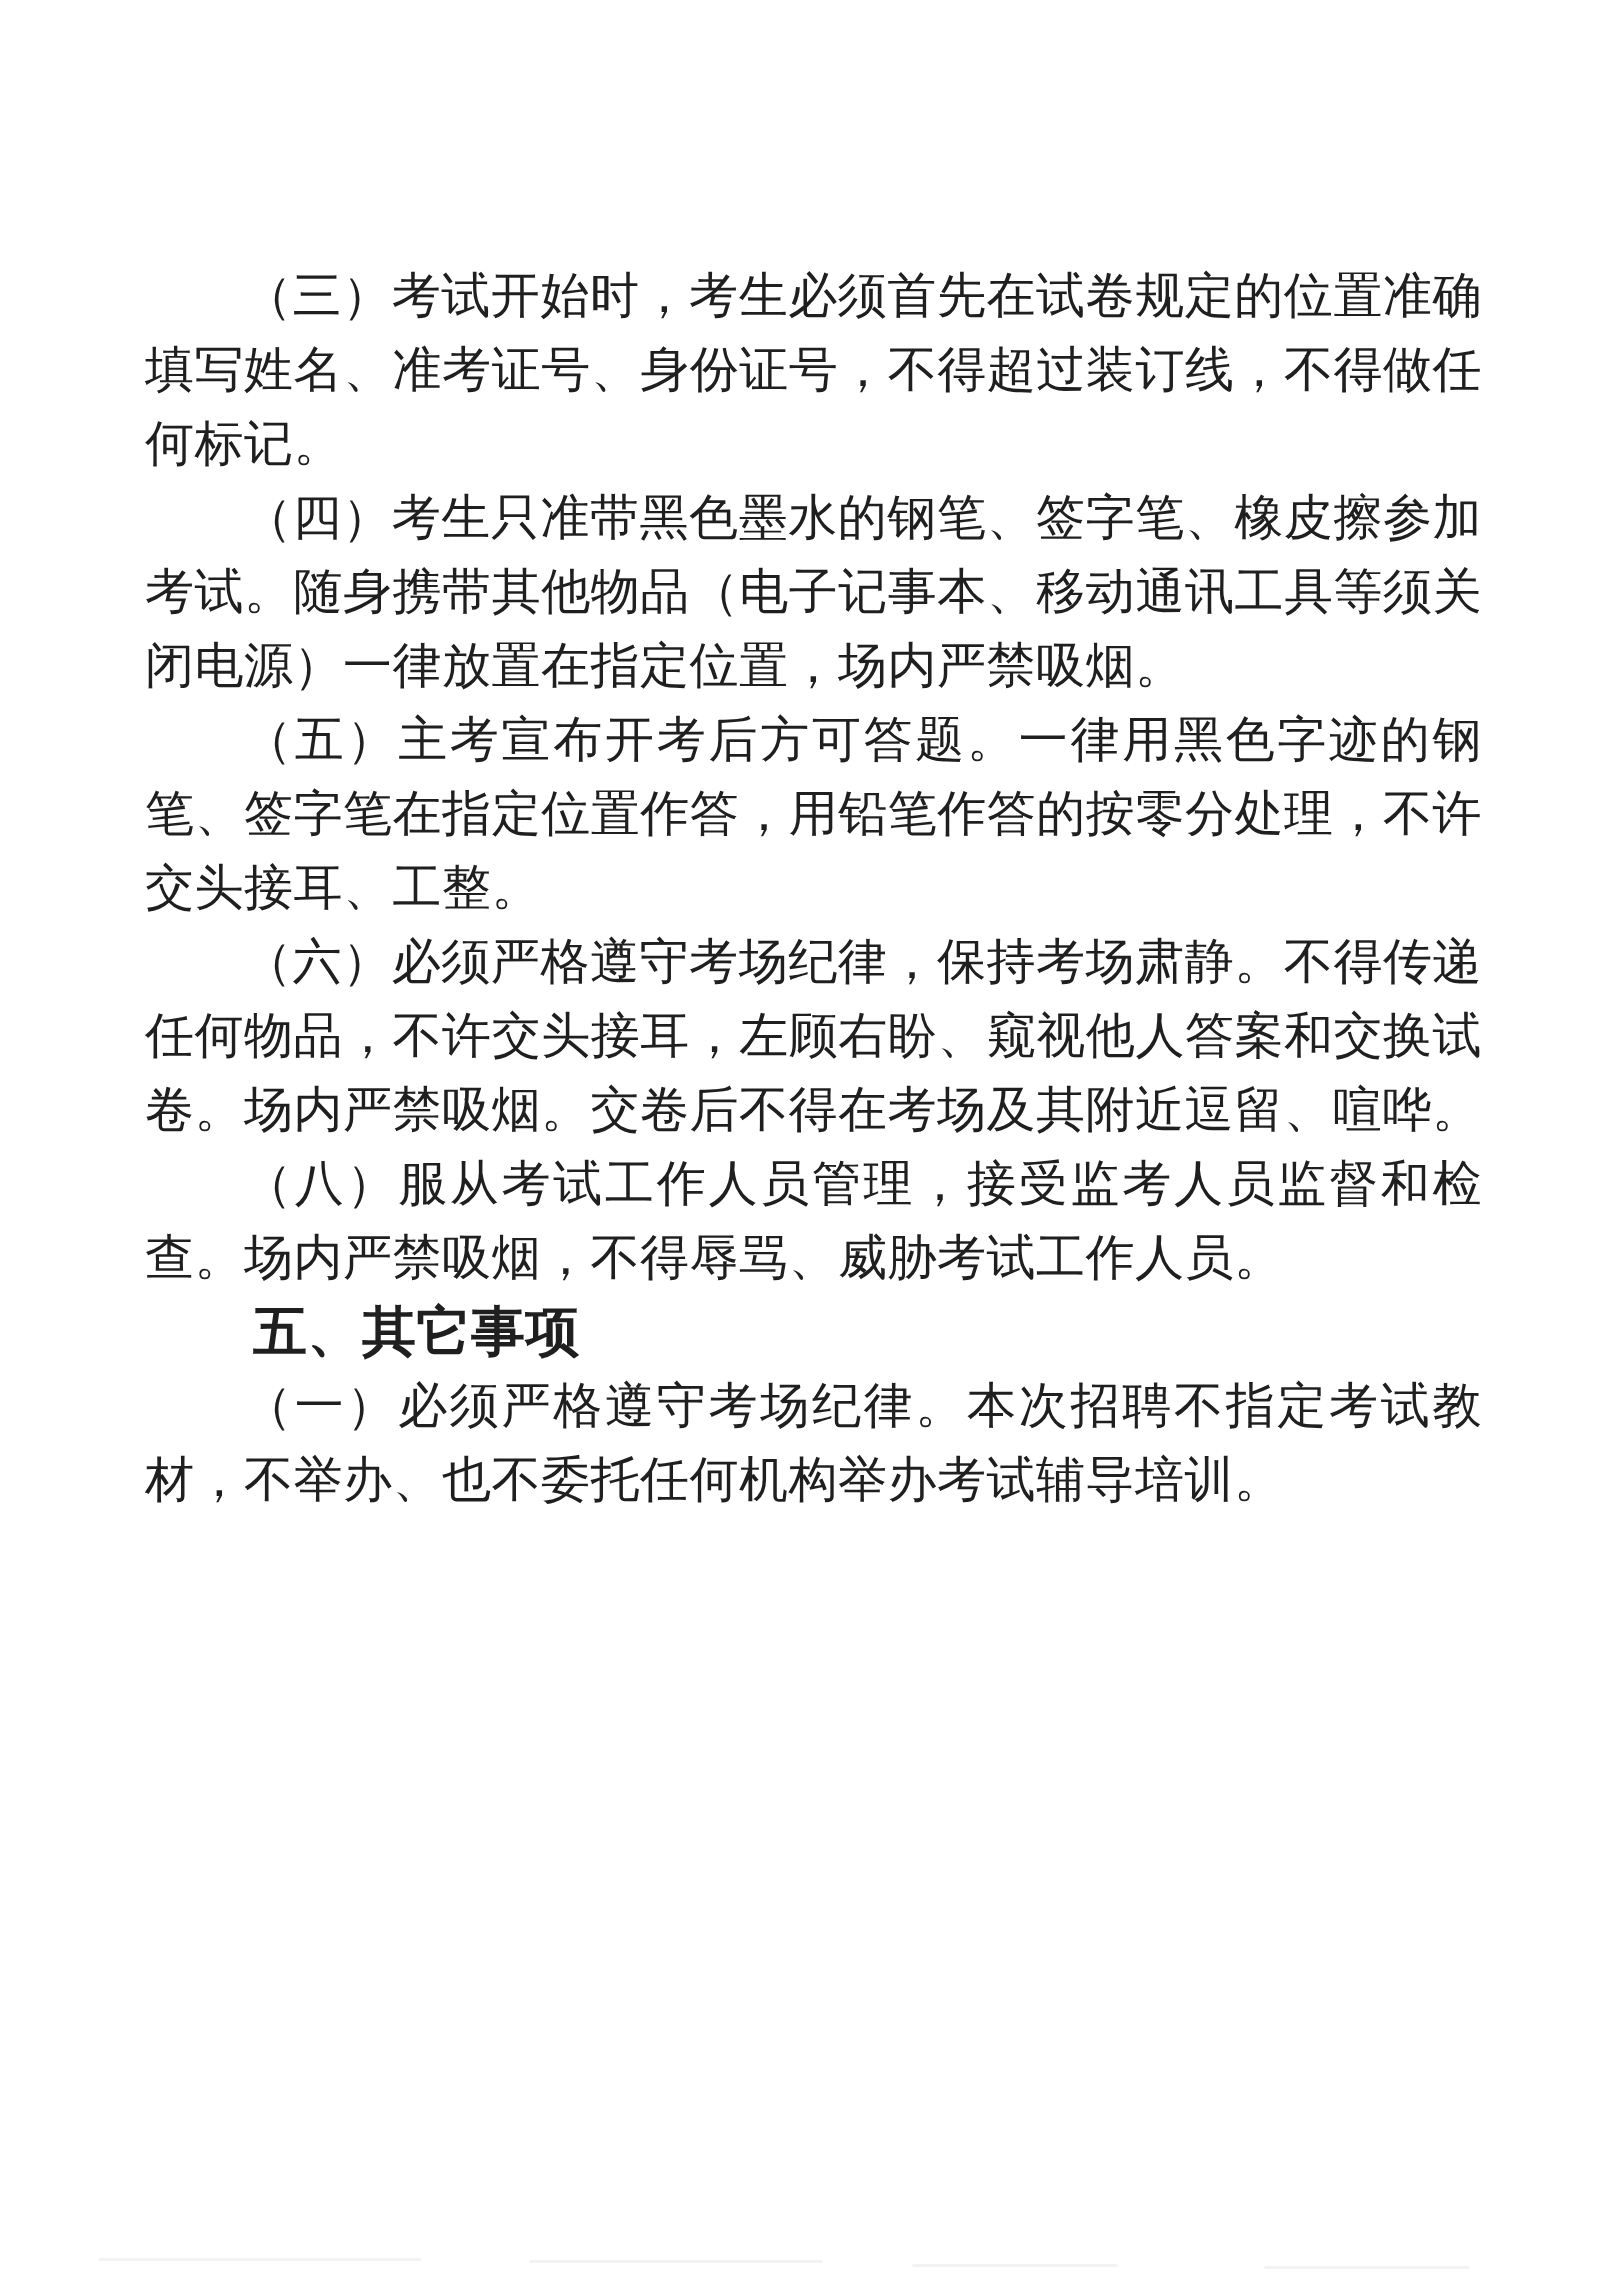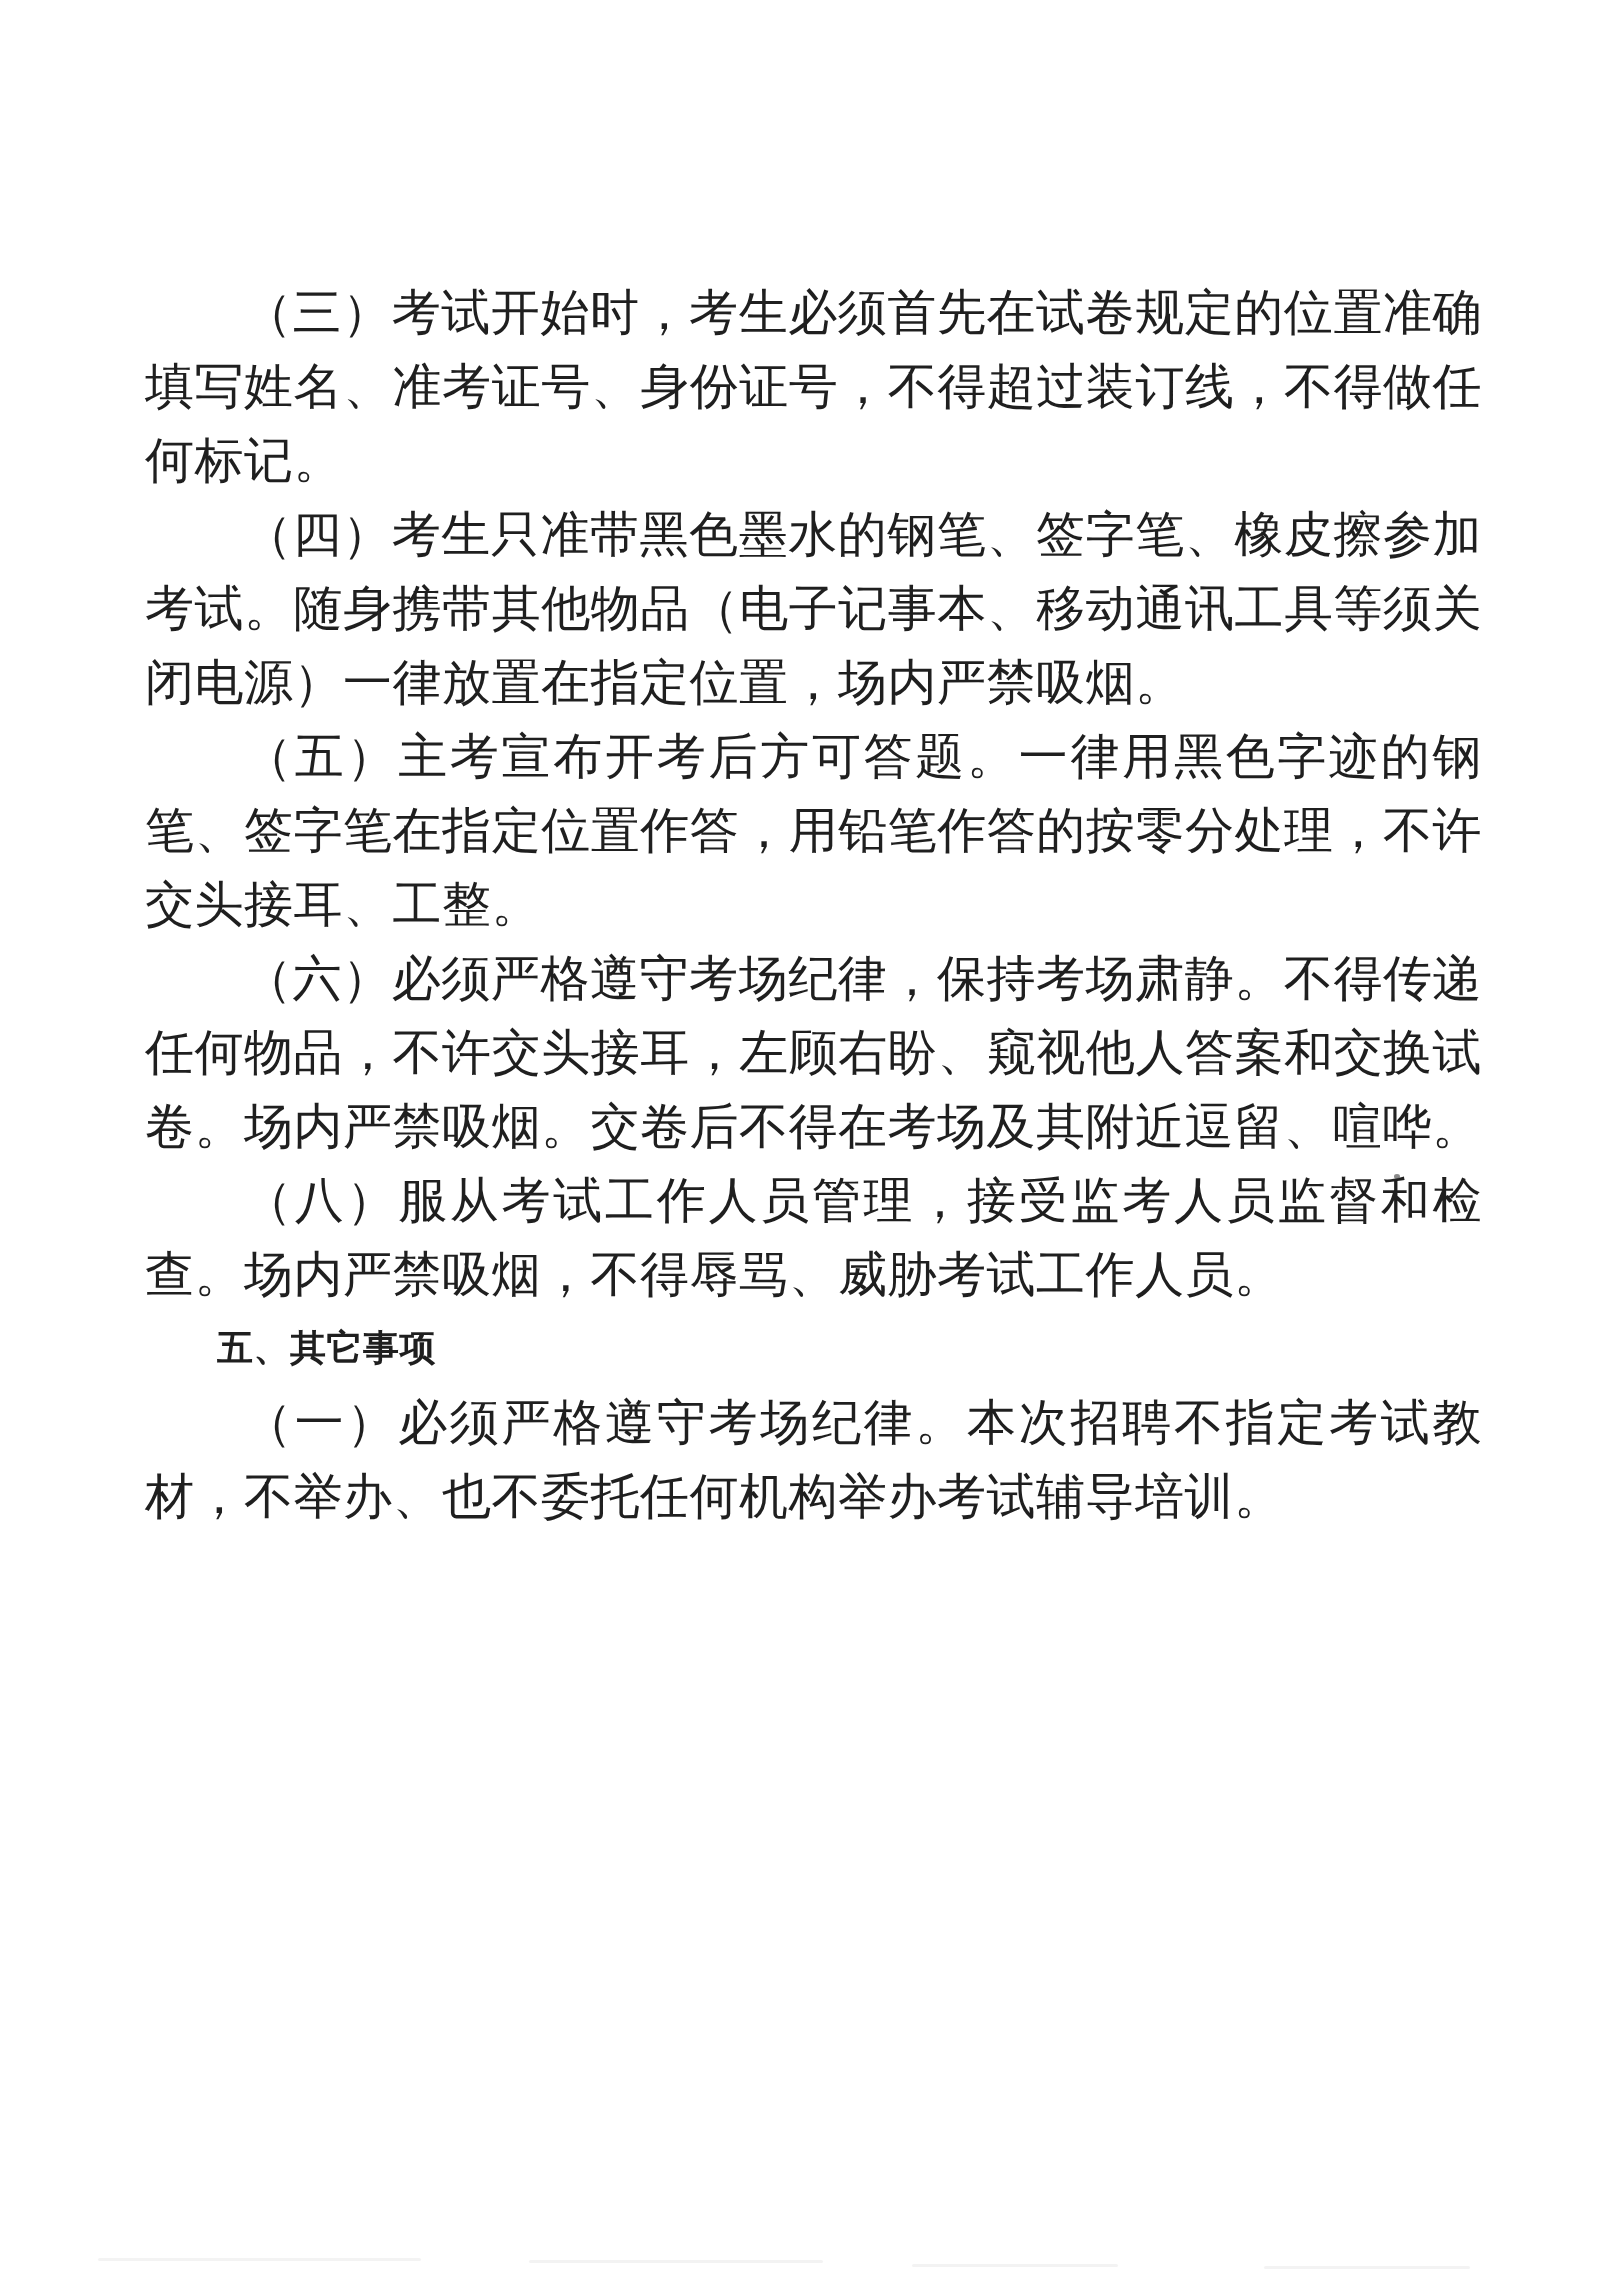--- a/index.html
+++ b/index.html
@@ -10,38 +10,38 @@
   .page {
     position: relative;
     width: 1620px;
     height: 2292px;
     background: #ffffff;
     overflow: hidden;
   }
   .content {
     position: absolute;
     left: 145px;
-    top: 275px;
+    top: 259px;
     width: 1337px;
-    font-family: Liberation Sans, sans-serif;
+    font-family: Liberation Serif, serif;
     font-size: 49px;
     line-height: 74px;
     color: #1f1f1f;
     text-align: justify;
     letter-spacing: 0.5px;
   }
   .para {
     margin: 0;
     text-indent: 2em;
   }
   .heading {
     margin: 0;
     text-indent: 2em;
     font-weight: bold;
-    font-size: 36px;
+    font-size: 54px;
     line-height: 74px;
   }
   .scan-speck {
     position: absolute;
     left: 1394px;
     top: 1174px;
     width: 5.9px;
     height: 4.9px;
     background: #4a4a4a;
     border-radius: 50%;

